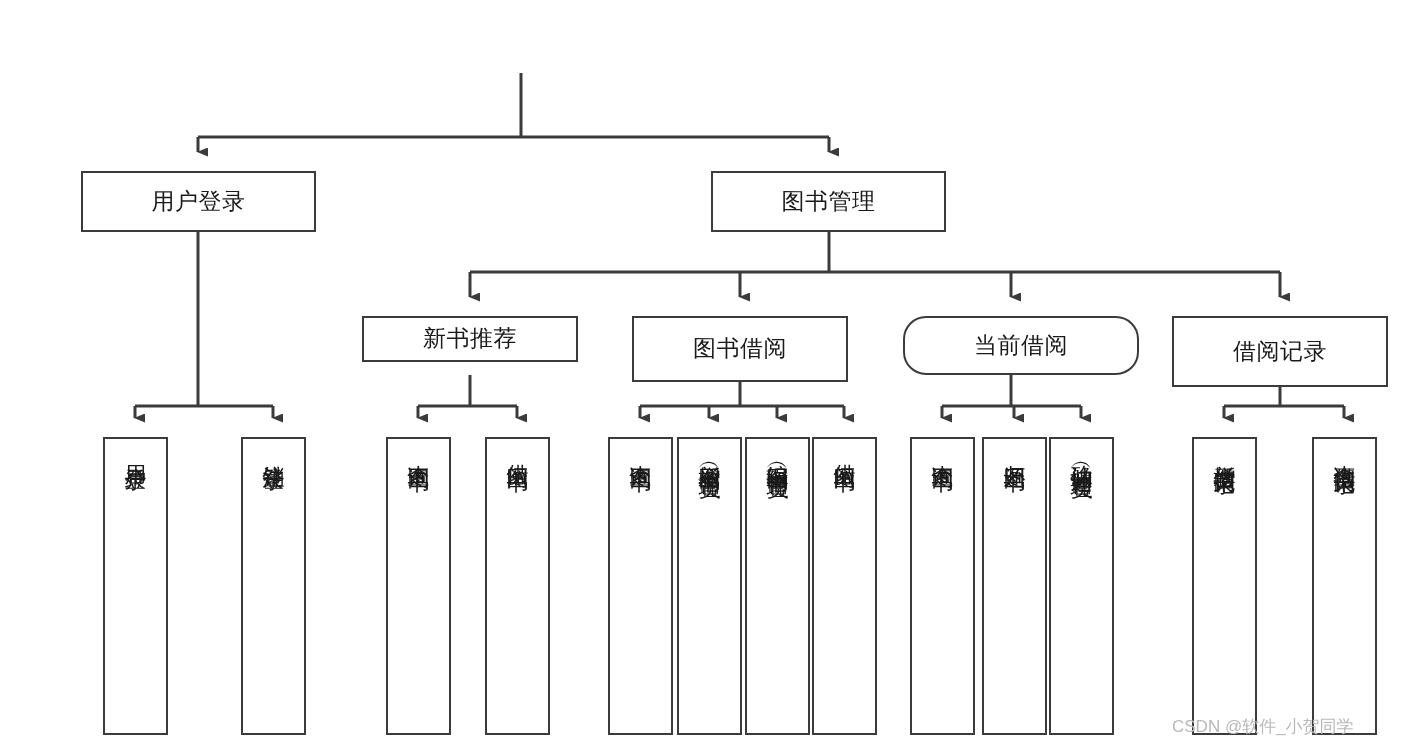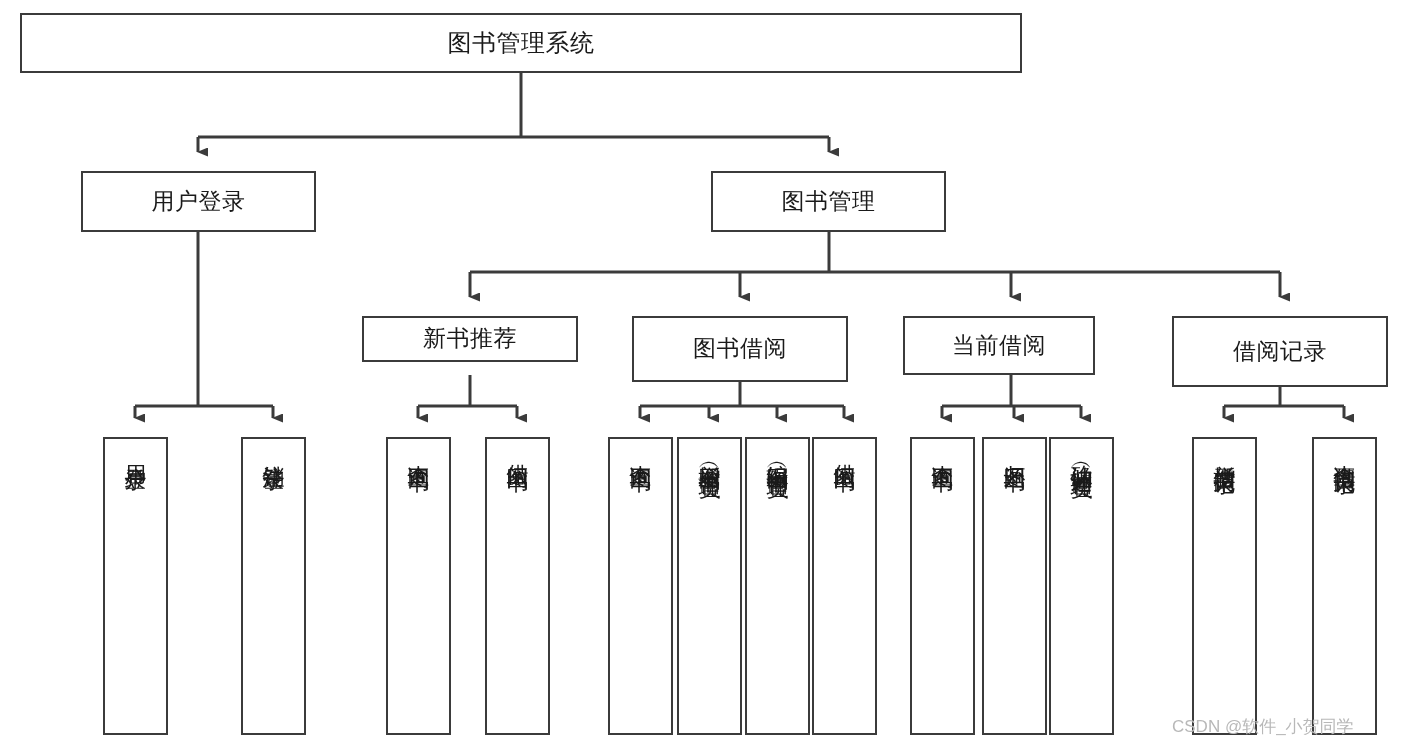--- a/index.html
+++ b/index.html
@@ -123,38 +123,35 @@
       <path d="M1014,406 L1014,418" marker-end="url(#arw)"></path>
       <path d="M1081,406 L1081,418" marker-end="url(#arw)"></path>
 
       <path d="M1280,375 L1280,406"></path>
       <path d="M1224,406 L1344,406"></path>
       <path d="M1224,406 L1224,418" marker-end="url(#arw)"></path>
       <path d="M1344,406 L1344,418" marker-end="url(#arw)"></path>
     </g>
   </svg>
 
-  <div class="node horiz root" id="node-root" style="left: 20px; top: 13px; width: 1002px; height: 60px;">
-    <span class="label">图书管理系统</span>
-  </div>
 
   <div class="node horiz" id="branch-0" style="left: 81px; top: 171px; width: 235px; height: 61px;">
     <span class="label">用户登录</span>
   </div>
   <div class="node horiz" id="branch-1" style="left: 711px; top: 171px; width: 235px; height: 61px;">
     <span class="label">图书管理</span>
   </div>
 
   <div class="node horiz" id="module-0" style="left: 362px; top: 316px; width: 216px; height: 46px;">
     <span class="label">新书推荐</span>
   </div>
   <div class="node horiz" id="module-1" style="left: 632px; top: 316px; width: 216px; height: 66px;">
     <span class="label">图书借阅</span>
   </div>
-  <div class="node horiz" id="module-2" style="left: 903px; top: 316px; width: 192px; height: 59px;">
+  <div class="node horiz" id="module-2" style="left: 903px; top: 316px; width: 236px; height: 59px; border-radius: 23px;">
     <span class="label">当前借阅</span>
   </div>
   <div class="node horiz" id="module-3" style="left: 1172px; top: 316px; width: 216px; height: 71px;">
     <span class="label">借阅记录</span>
   </div>
 
   <div class="node leaf" id="leaf-0" style="left: 103px; top: 437px; width: 65px; height: 298px;">
     <span class="label">用户登录</span>
   </div>
   <div class="node leaf" id="leaf-1" style="left: 241px; top: 437px; width: 65px; height: 298px;">

